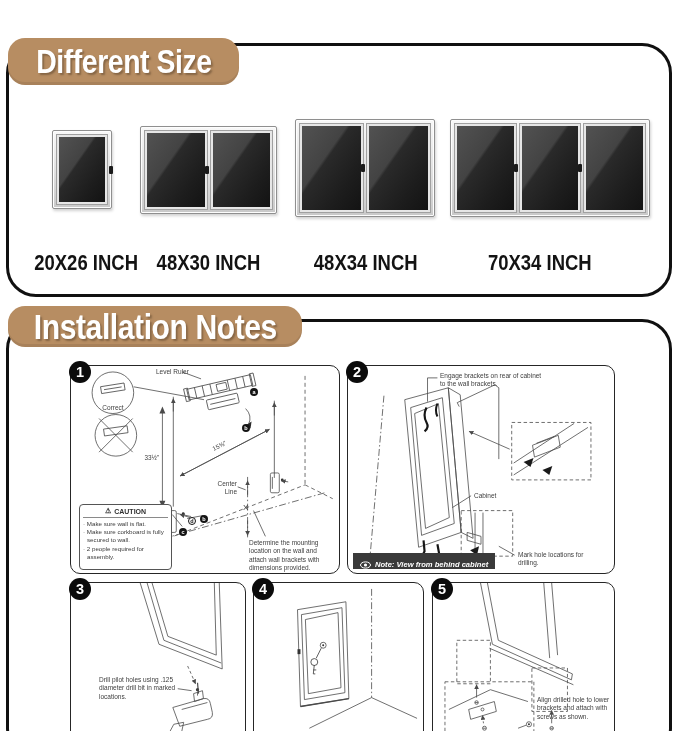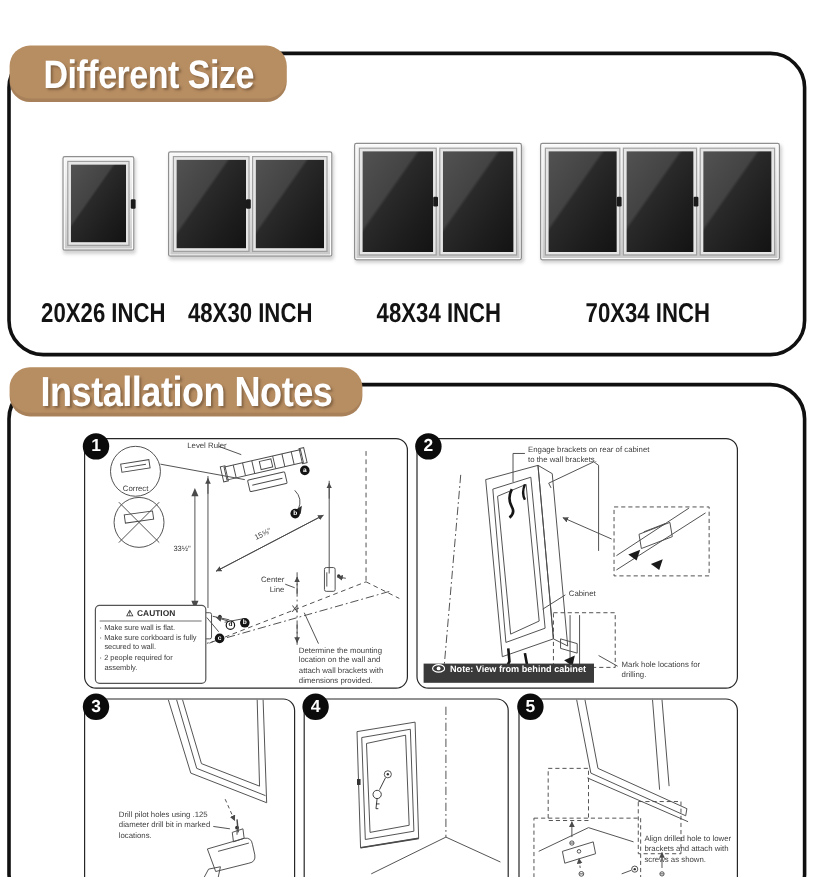--- a/index.html
+++ b/index.html
@@ -69,22 +69,22 @@
                  padding:2px 3px; box-sizing:border-box; z-index:3; }
   .caution-title { display:flex; align-items:center; justify-content:center; gap:3px;
                    font-size:7px; font-weight:bold; color:#2e2e2e;
                    border-bottom:1px solid #8a8a8a; padding-bottom:2px; margin-bottom:2px; }
   .caution-items { margin:0; padding:0; list-style:none; font-size:6.2px; color:#3a3a3a; line-height:1.32; }
   .caution-items li { padding-left:4px; text-indent:-4px; }
   .caution-items li::before { content:"· "; }
 
   
   .note-badge { position:absolute; left:5px; bottom:4px; height:16px; background:#3a3a3a;
-                color:#fff; display:flex; align-items:flex-start; gap:4px;
-                padding:0 7px; font-size:7.6px; font-weight:bold; z-index:3; white-space:nowrap; }
+                color:#fff; display:flex; align-items:flex-end; gap:4px;
+                padding:0 7px; font-size:7.6px; font-weight:bold; z-index:3; white-space:nowrap;font-style:italic; }
 
   
   .tag { position:absolute; width:8px; height:8px; border-radius:50%; background:#141414; color:#fff;
          font-size:5.5px; font-weight:bold; display:flex; align-items:center; justify-content:center; z-index:3; }
   .tag.light { background:#fff; color:#141414; border:.8px solid #141414; box-sizing:border-box; }
 
   .center-label { white-space:pre-line; text-align:right; }
 </style>
 </head>
 <body>

